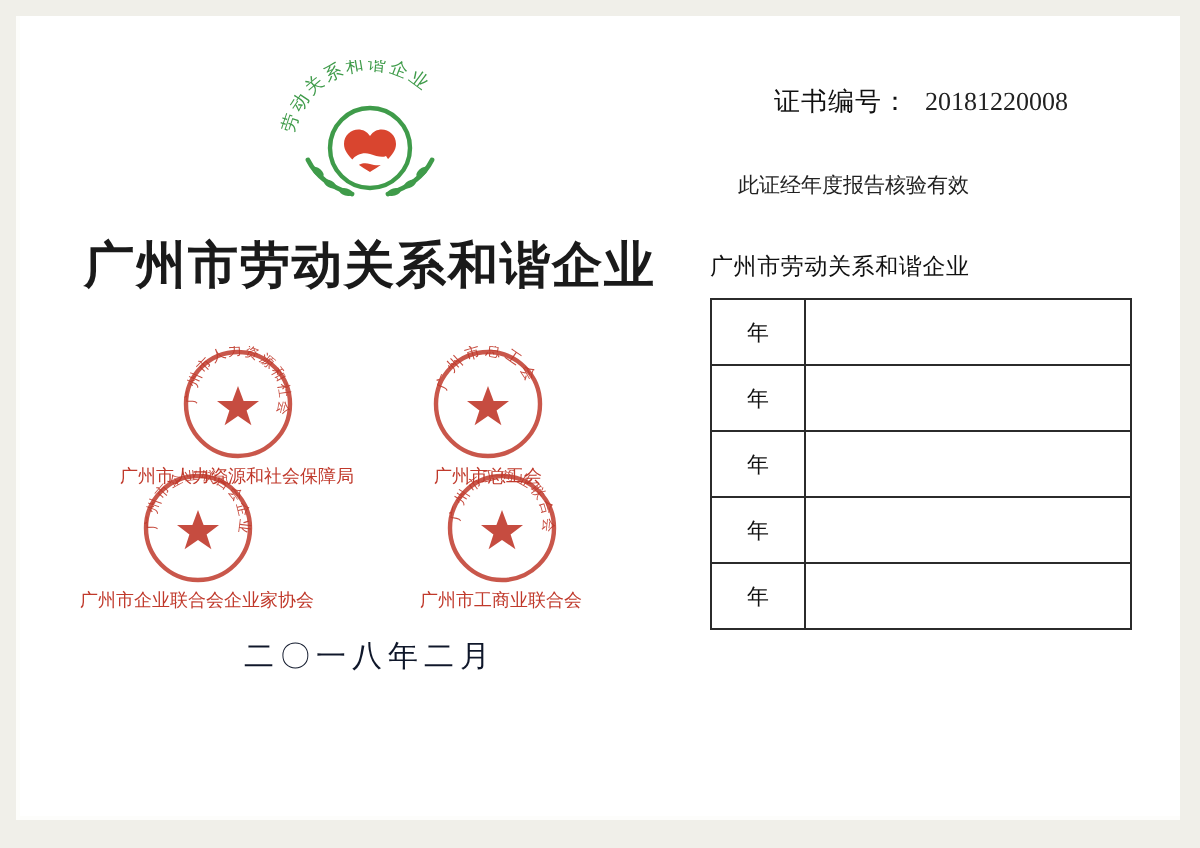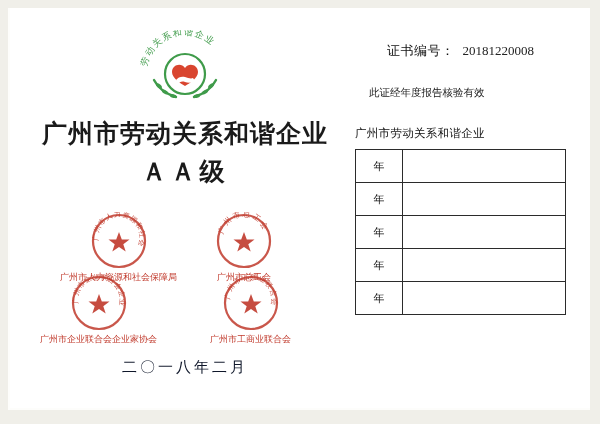--- a/index.html
+++ b/index.html
@@ -207,21 +207,20 @@
           <ellipse cx="29" cy="56" rx="3.4" ry="1.8" fill="#3f9b4a" transform="rotate(40 29 56)"></ellipse>
           <ellipse cx="35" cy="62" rx="3.4" ry="1.8" fill="#3f9b4a" transform="rotate(30 35 62)"></ellipse>
           <ellipse cx="43" cy="66" rx="3.4" ry="1.8" fill="#3f9b4a" transform="rotate(15 43 66)"></ellipse>
           <ellipse cx="81" cy="56" rx="3.4" ry="1.8" fill="#3f9b4a" transform="rotate(-40 81 56)"></ellipse>
           <ellipse cx="75" cy="62" rx="3.4" ry="1.8" fill="#3f9b4a" transform="rotate(-30 75 62)"></ellipse>
           <ellipse cx="67" cy="66" rx="3.4" ry="1.8" fill="#3f9b4a" transform="rotate(-15 67 66)"></ellipse>
         </svg>
       </div>
 
       <div class="title-main">广州市劳动关系和谐企业</div>
-      <div class="title-grade">ＡＡ级</div>
 
       <div class="seals">
 
         <div class="seal-group sg1">
           <div class="seal-stamp">
             <svg width="58" height="58" viewBox="0 0 58 58">
               <circle cx="29" cy="29" r="26" fill="none" stroke="#c0392b" stroke-width="2.2" opacity="0.85"></circle>
               <path id="s1" d="M 9,32 A 21,21 0 1 1 49,32" fill="none"></path>
               <text font-family="Liberation Serif, serif" font-size="7" fill="#c0392b" opacity="0.9" letter-spacing="0.8">
                 <textPath href="#s1" startOffset="4%">广州市人力资源和社会保障局</textPath>

